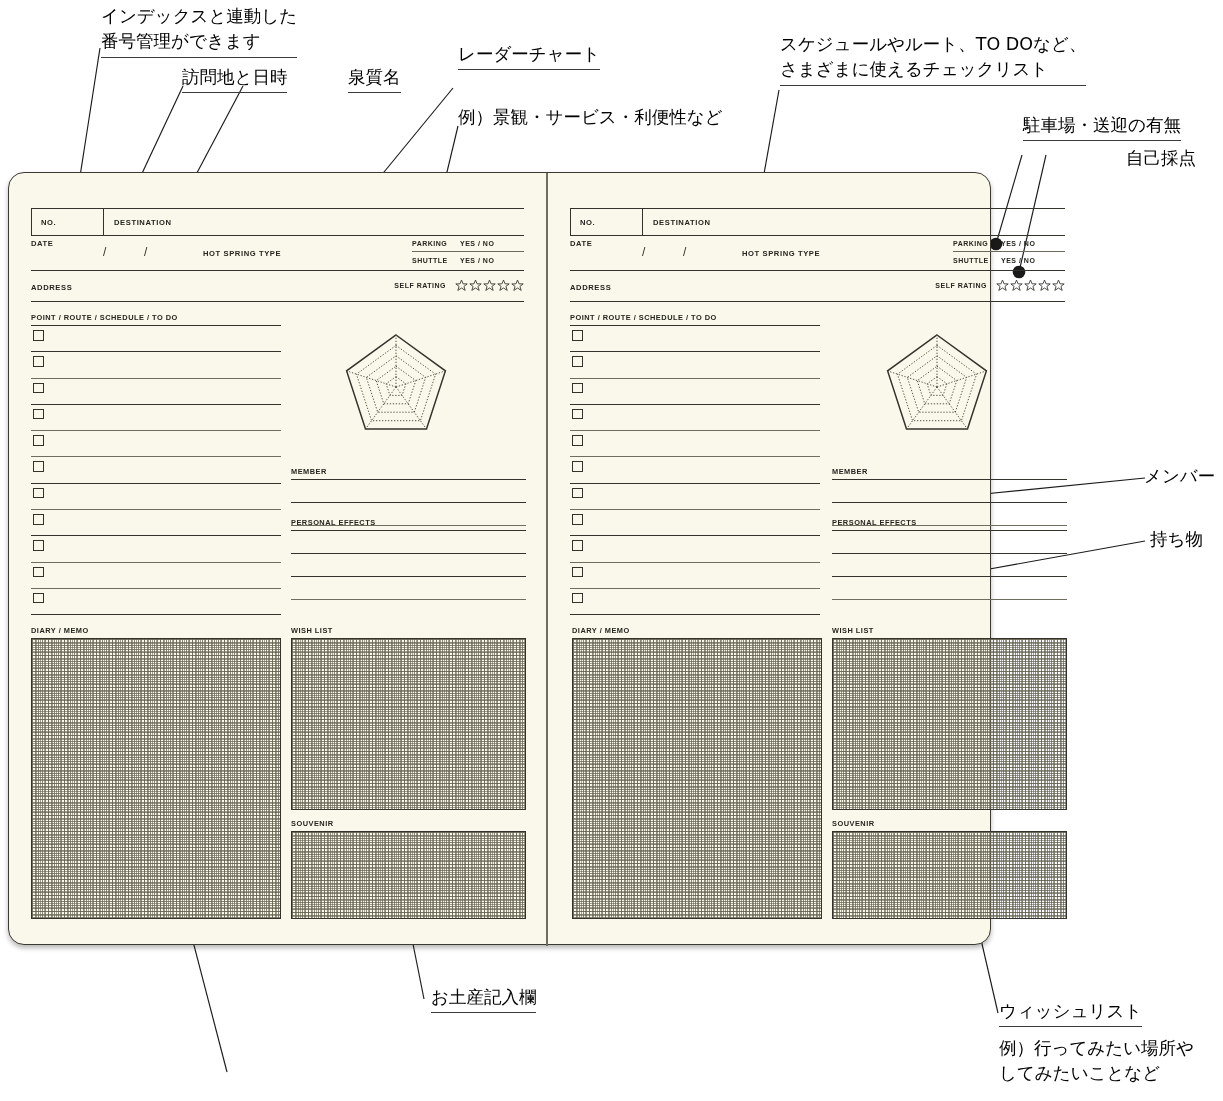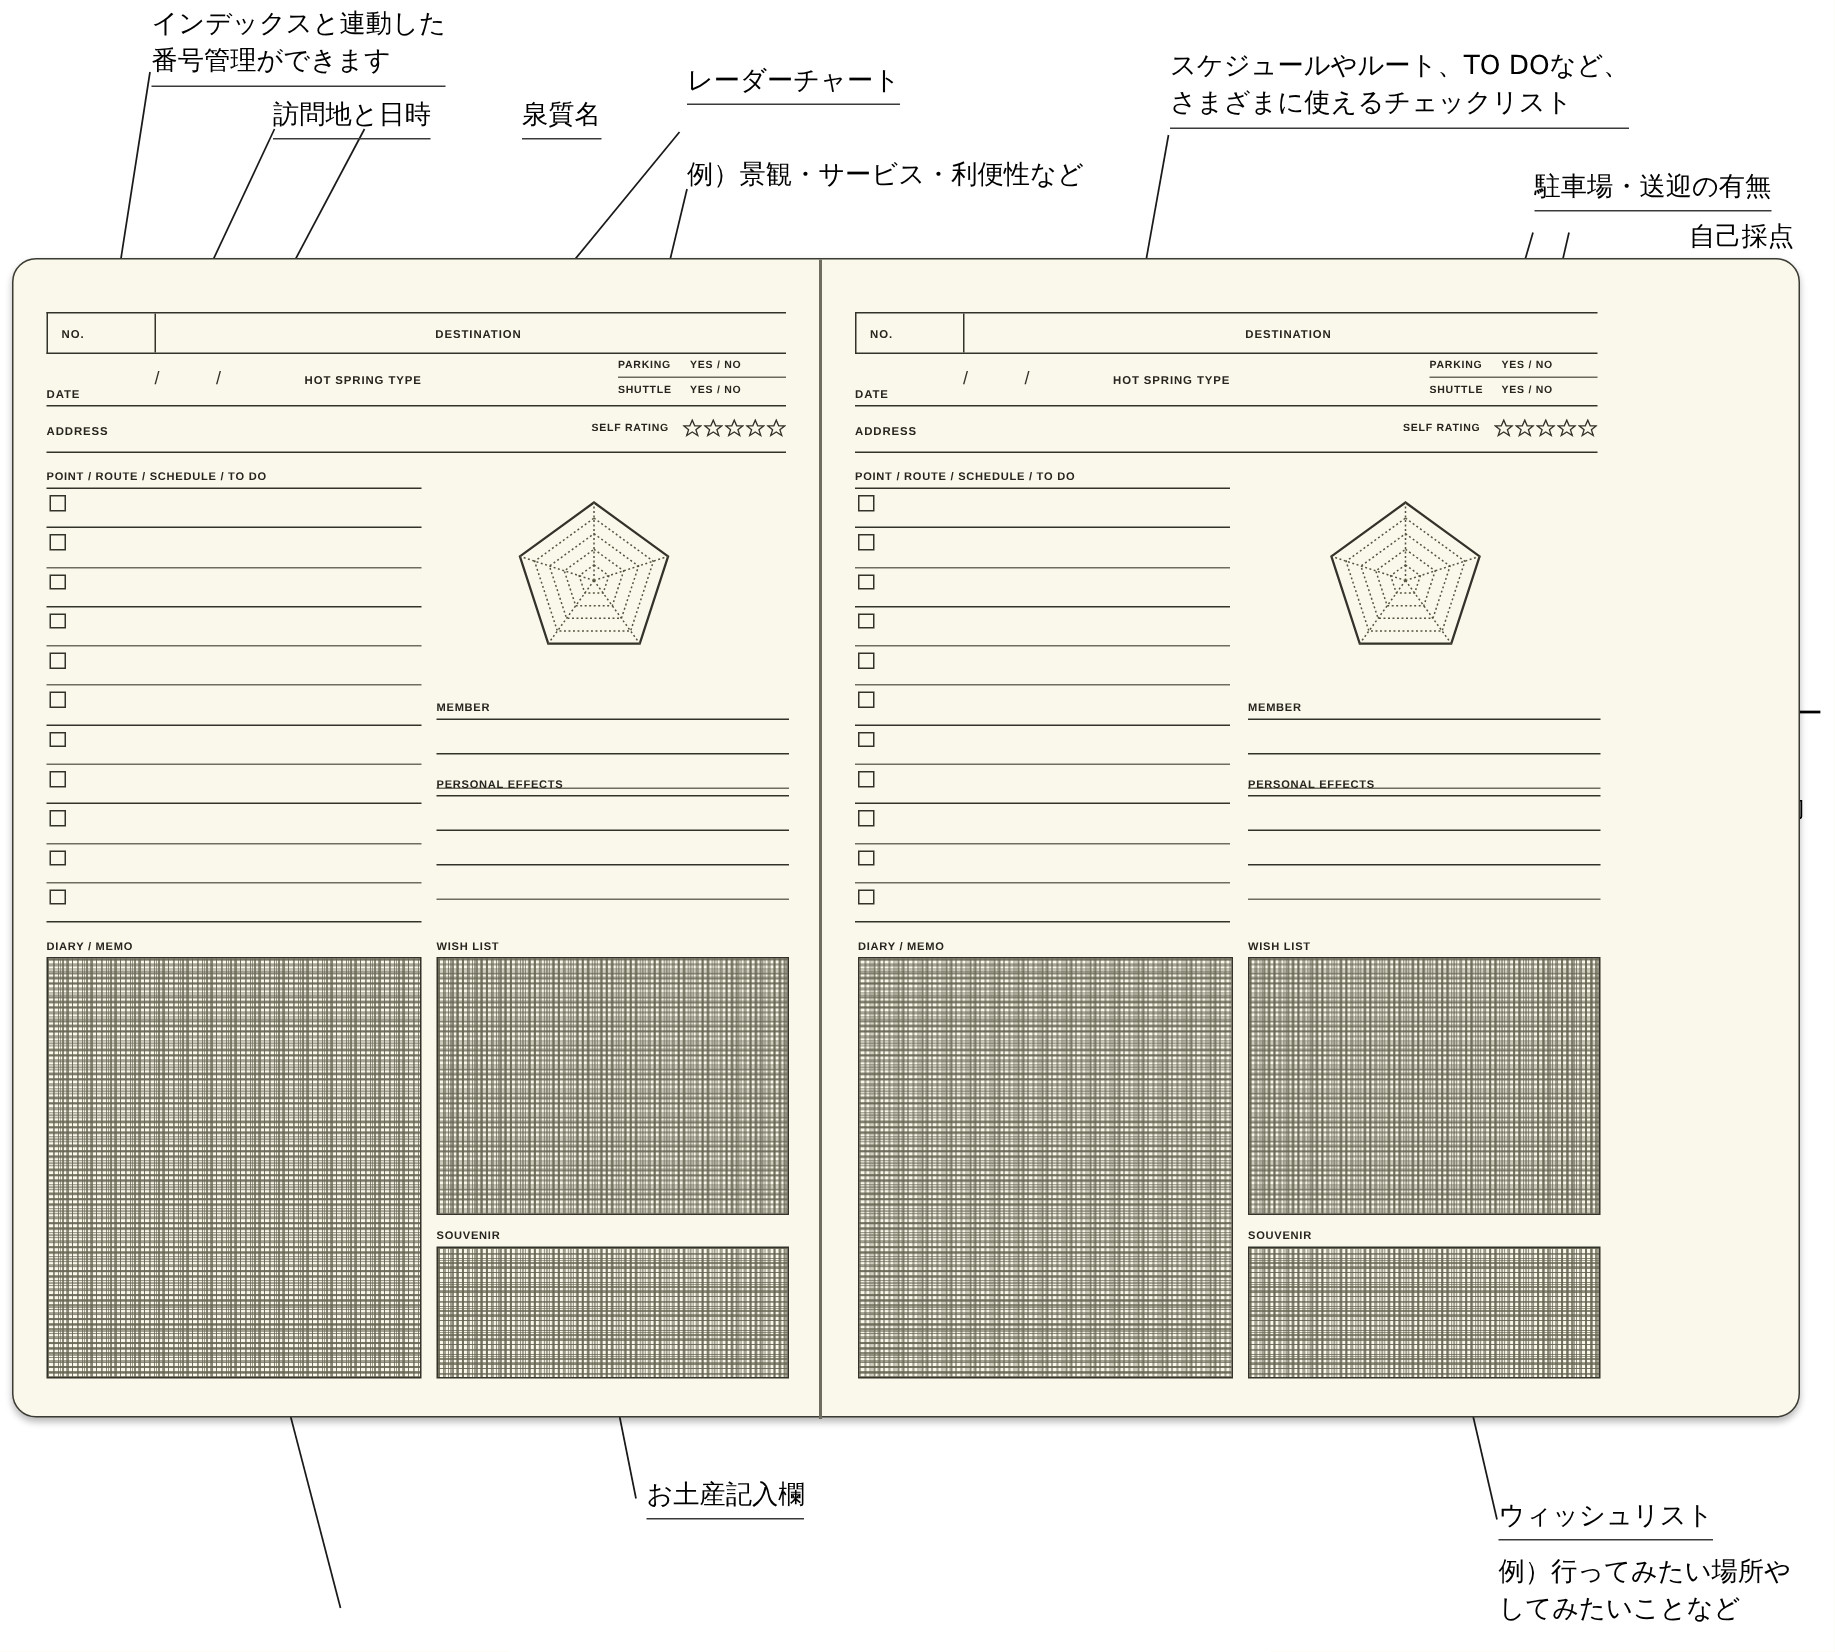--- a/index.html
+++ b/index.html
@@ -18,45 +18,45 @@
            font-family:"DejaVu Sans","Liberation Sans",sans-serif;font-weight:500;white-space:nowrap;}
   .callout .ln{display:block;}
   .callout.ul{border-bottom:1.2px solid #3a3a3a;padding-bottom:2px;}
   .callout.sub{border-bottom:none;}
 
   
   .leaders{position:absolute;left:0;top:0;width:1223px;height:1101px;pointer-events:none;}
 
   
   .notebook{
-    position:absolute;left:8px;top:172px;width:1192px;height:773px;
+    position:absolute;left:8px;top:172px;width:983px;height:773px;
     background:#faf8ea;
     border:1.4px solid #3b3a33;
     border-radius:16px;
     box-shadow:0 3px 5px rgba(0,0,0,0.28);
     box-sizing:border-box;
   }
   .spine{position:absolute;left:537px;top:0;width:1.6px;height:773px;background:#6f6d5f;}
 
   .page{position:absolute;top:0;height:773px;}
   .page.left{left:0;width:537px;}
   .page.right{left:539px;width:539px;}
 
   
   .hdr{position:absolute;left:22px;right:22px;top:35px;}
   .hdr-row1{display:flex;height:28px;border:1px solid #33322b;border-left:1px solid #33322b;
             border-right:none;border-top:1px solid #33322b;border-bottom:1px solid #33322b;
             box-sizing:border-box;}
   .hdr-row1 .c-no{width:72px;border-right:1px solid #33322b;display:flex;align-items:center;padding-left:9px;box-sizing:border-box;}
-  .hdr-row1 .c-dest{flex:1;display:flex;align-items:center;padding-left:10px;box-sizing:border-box;justify-content:center;}
+  .hdr-row1 .c-dest{flex:1;display:flex;align-items:center;padding-left:10px;box-sizing:border-box;}
   .lbl{font-size:7.6px;font-weight:bold;letter-spacing:.6px;color:#26251f;}
   .lbl-sm{font-size:7px;font-weight:bold;letter-spacing:.5px;color:#26251f;}
 
   .hdr-row2{position:relative;height:34px;border-bottom:1.4px solid #33322b;}
-  .hdr-row2 .date{position:absolute;left:0;top:22px;}
+  .hdr-row2 .date{position:absolute;left:0;top:3px;}
   .hdr-row2 .sl1{position:absolute;left:72px;top:9px;font-size:12px;color:#33322b;}
   .hdr-row2 .sl2{position:absolute;left:113px;top:9px;font-size:12px;color:#33322b;}
   .hdr-row2 .hst{position:absolute;left:172px;top:13px;}
   .psbox{position:absolute;right:0;top:-1px;width:112px;}
   .psrow{display:flex;align-items:center;height:16px;border-bottom:1px solid #6c6a5c;}
   .psrow:last-child{border-bottom:none;}
   .psrow .k{width:48px;}
   .psrow .v{font-size:7px;font-weight:bold;letter-spacing:.5px;color:#26251f;}
 
   .hdr-row3{position:relative;height:30px;border-bottom:1.4px solid #33322b;}

